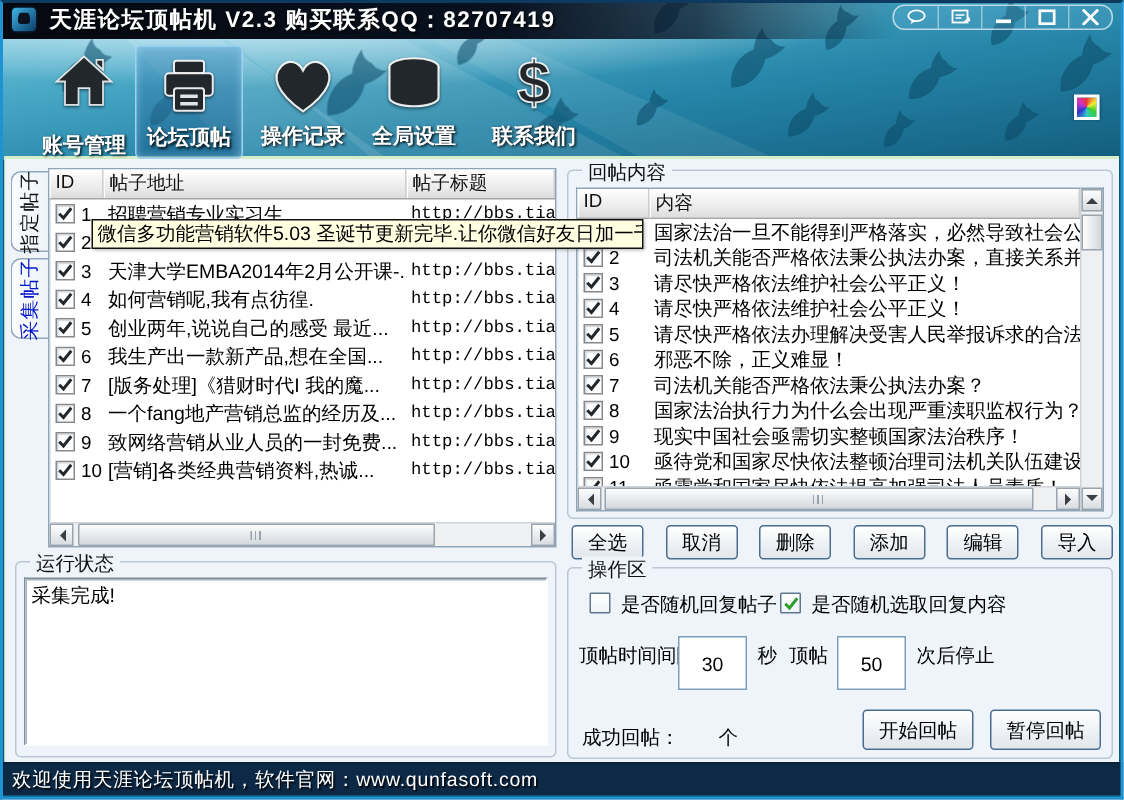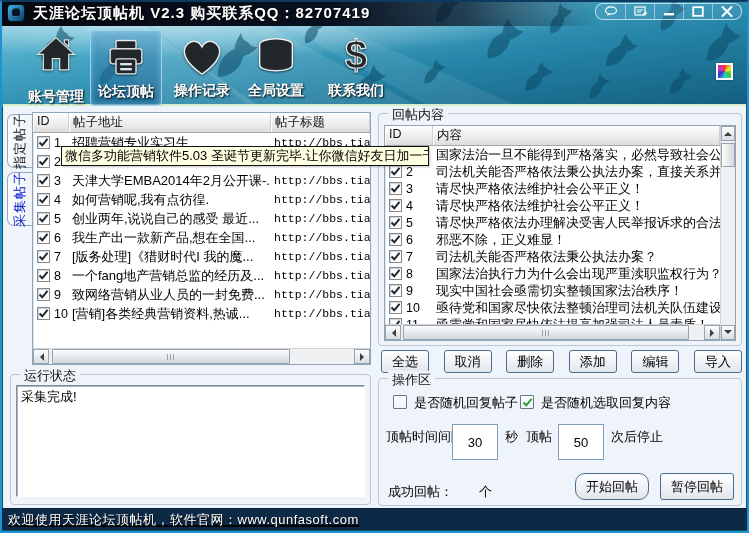--- a/index.html
+++ b/index.html
@@ -101,21 +101,21 @@
   .vista-cb { position:absolute; width:14px; height:14px; background:linear-gradient(#fff,#eef3f7);
     border:1px solid #5f788f; border-radius:1px; display:flex; align-items:center; justify-content:center; }
 
   
   .tooltip { position:absolute; left:61px; top:146px; width:368px; height:20px; background:var(--tooltip-bg,#ffffe1);
     border:1px solid #111; font-size:13px; line-height:18px; padding:0 3px; white-space:nowrap; overflow:hidden;
     z-index:40; box-shadow:1px 1px 2px rgba(0,0,0,.25); }
 
   
   .statusbar { position:absolute; left:0; top:508px; width:749px; height:22px; background:#0c2946;
-    border-top:1px solid #0a1e36; display:flex; align-items:center; z-index:5;text-decoration:underline; }
+    border-top:1px solid #0a1e36; display:flex; align-items:center; z-index:5; }
   .statusbar span { color:#fff; font-size:13px; margin-left:8px; text-shadow:1px 1px 1px #000; letter-spacing:.5px; }
 </style>
 </head>
 <body>
 
 <div class="window">
 
   <svg class="scene" viewBox="0 0 749 107" preserveAspectRatio="none">
     <defs>
       <linearGradient id="sea" x1="0" y1="0" x2="1" y2="1">
@@ -584,21 +584,21 @@
       <input class="op-input" style="left: 73px; top: 45px;" value="30">
       <span class="op-label" style="left:126px; top:49px;">秒</span>
       <span class="op-label" style="left:147px; top:49px;">顶帖</span>
       <input class="op-input" style="left: 179px; top: 45px;" value="50">
       <span class="op-label" style="left:232px; top:49px;">次后停止</span>
 
       <span class="op-label" style="left:9px; top:104px;">成功回帖：</span>
       <span class="op-label" style="left:80px; top:104px;"></span>
       <span class="op-label" style="left:100px; top:104px;">个</span>
 
-      <button class="xbtn big" style="position:absolute; left:196px; top:94px;border-radius:10px;">开始回帖</button>
+      <button class="xbtn big" style="position:absolute; left:196px; top:94px;">开始回帖</button>
       <button class="xbtn big" style="position:absolute; left:281px; top:94px;">暂停回帖</button>
     </div>
   </div>
 
   <div class="tooltip">微信多功能营销软件5.03 圣诞节更新完毕.让你微信好友日加一千.</div>
 
   <div class="statusbar">
     <span>欢迎使用天涯论坛顶帖机，软件官网：www.qunfasoft.com</span>
   </div>
 

